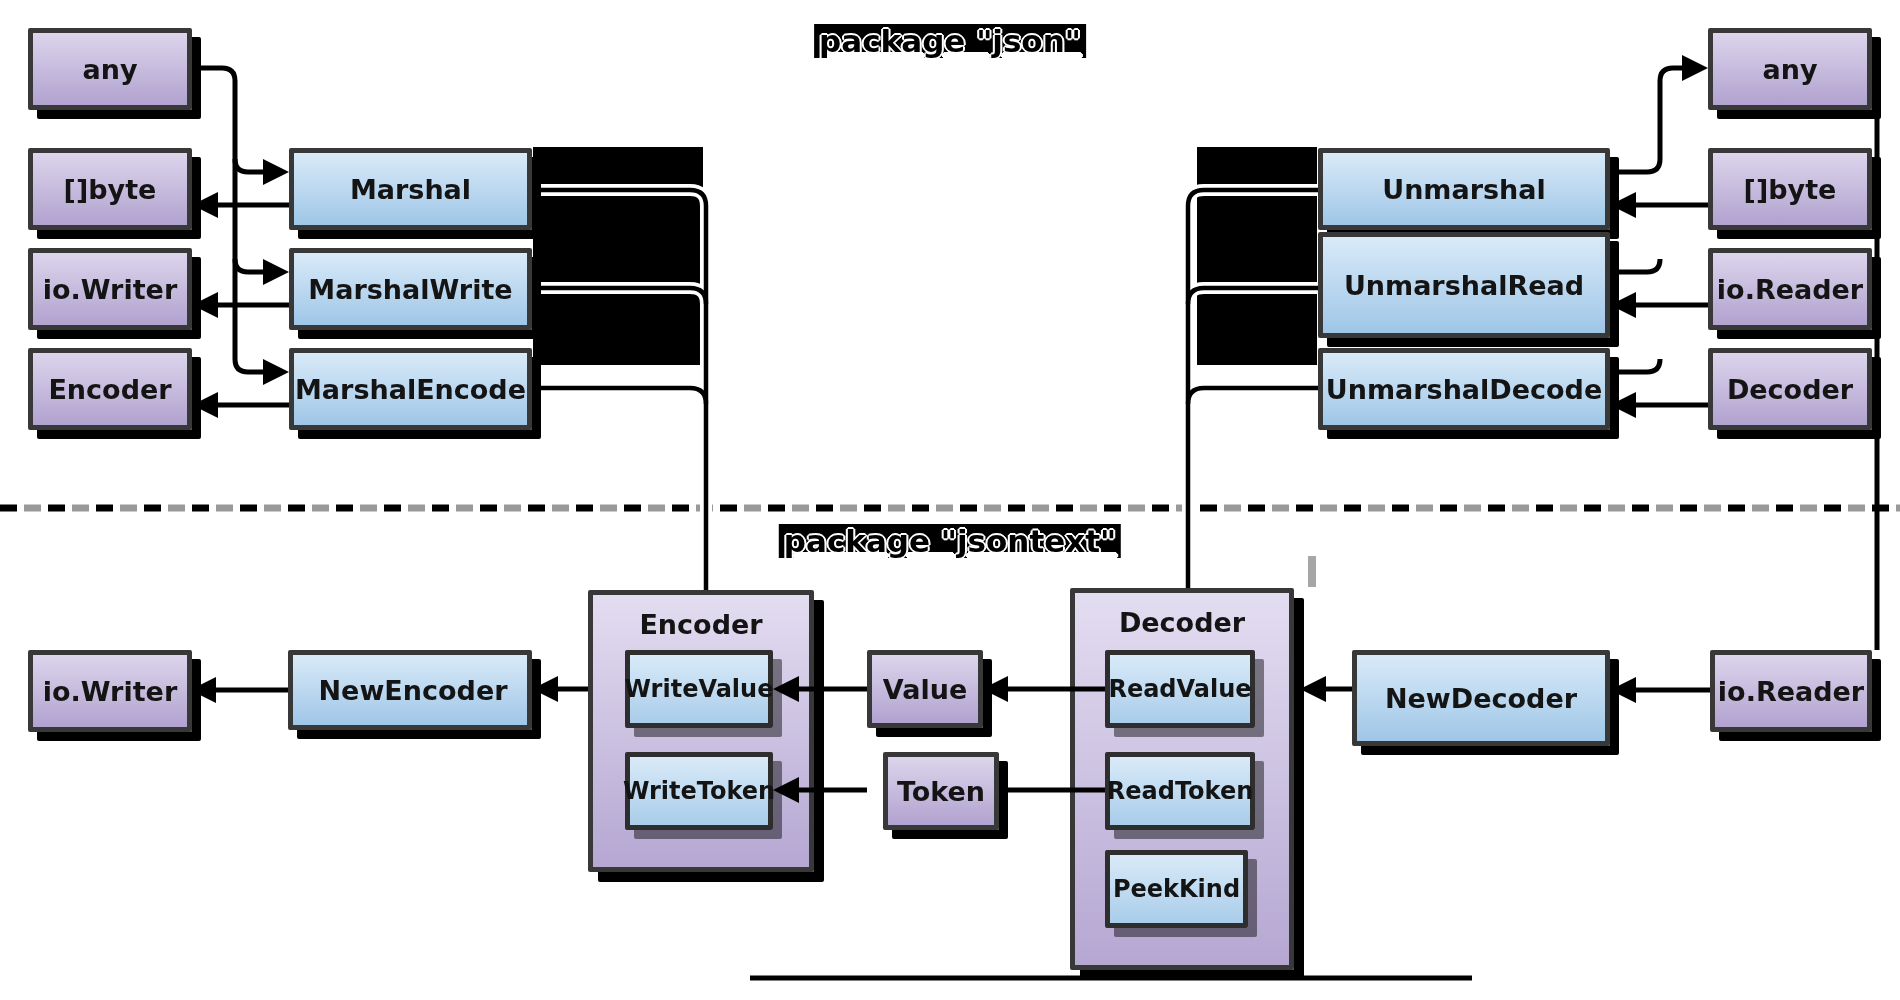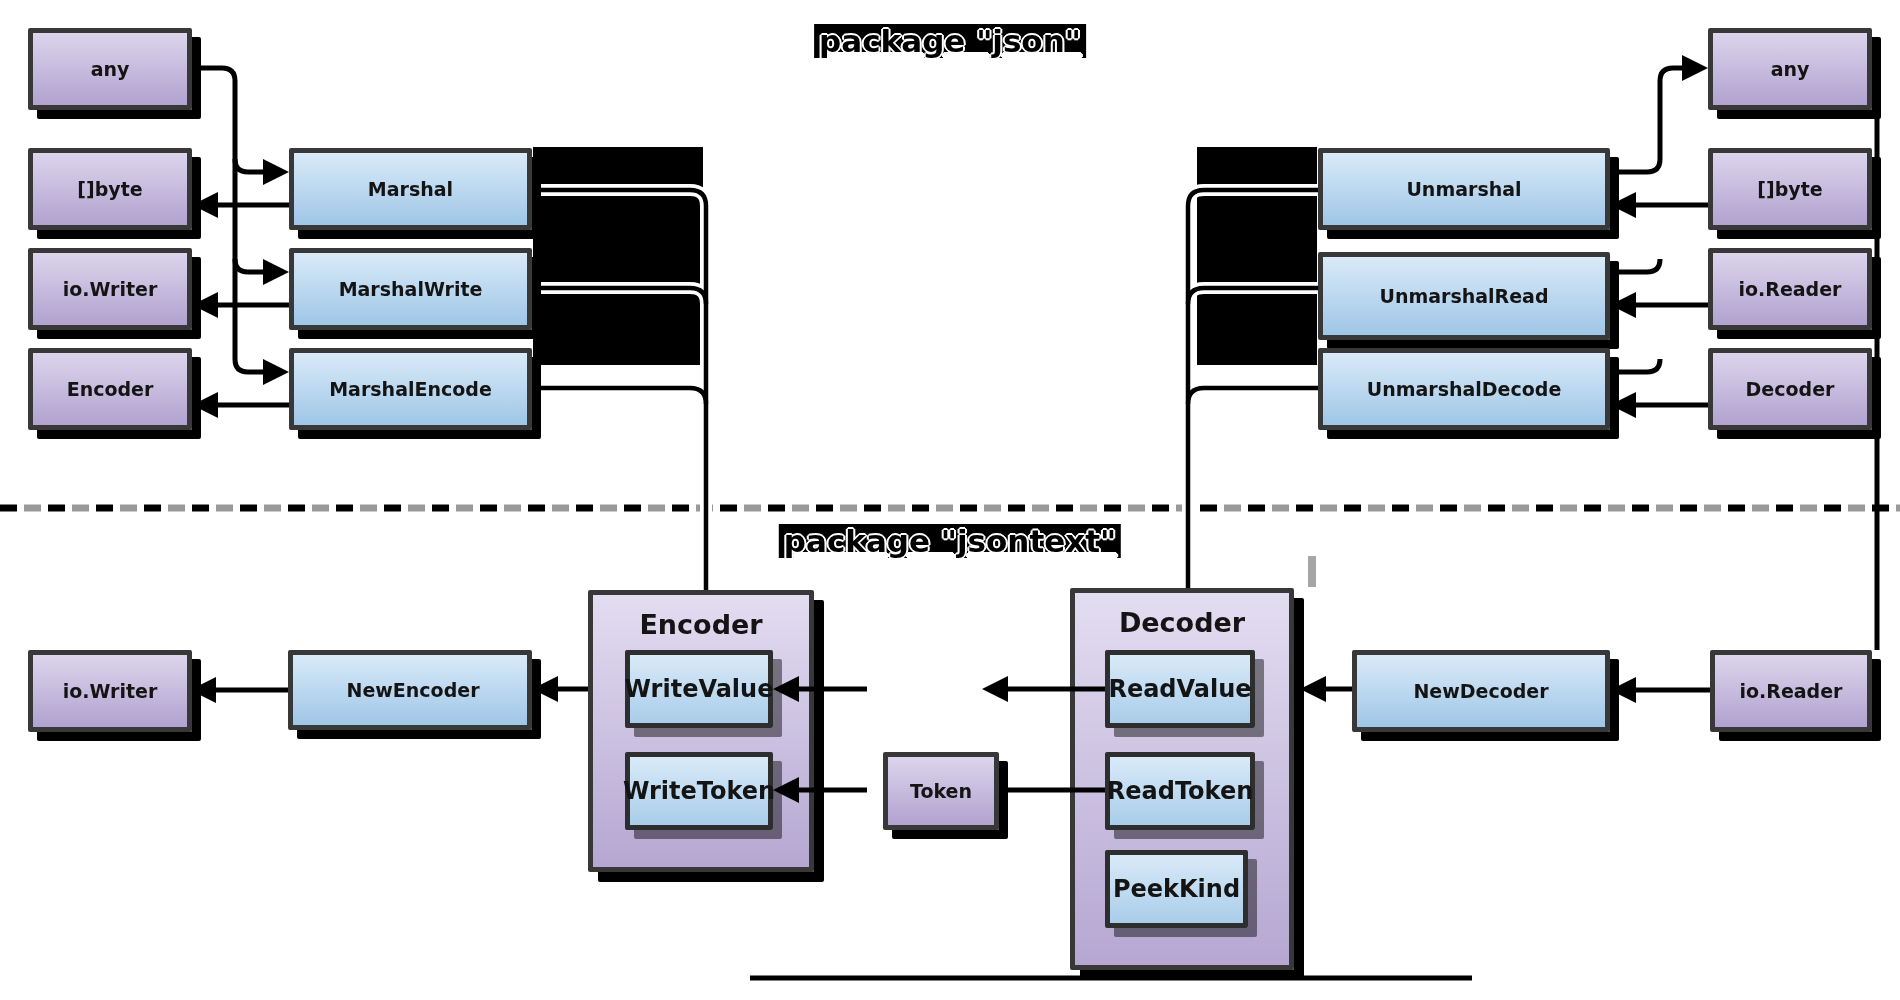--- a/index.html
+++ b/index.html
@@ -3,21 +3,21 @@
 <meta charset="utf-8">
 <style>
   html,body{margin:0;padding:0;background:#fff;}
   #stage{
     position:relative;width:1900px;height:1000px;background:#ffffff;overflow:hidden;
     font-family:"DejaVu Sans","Liberation Sans",sans-serif;
   }
   .box{
     position:absolute;display:flex;align-items:center;justify-content:center;
     border:5px solid #383838;box-sizing:border-box;
-    font-weight:bold;font-size:19px;color:#141414;
+    font-weight:bold;font-size:27px;color:#141414;
     box-shadow:9px 9px 0 #000;border-radius:2px;z-index:30;
   }
   .purple{background:linear-gradient(#dcd5ec,#b1a2cf);}
   .blue{background:linear-gradient(#d9eaf8,#9fc6e7);}
   .container-box{
     position:absolute;border:5px solid #383838;box-sizing:border-box;
     background:linear-gradient(#e3ddf1,#b5a7d2);
     box-shadow:10px 10px 0 #000;z-index:20;border-radius:2px;
   }
   .container-title{
@@ -146,42 +146,43 @@
   <div class="box purple" style="left:28px;top:28px;width:164px;height:82px;">any</div>
   <div class="box purple" style="left:28px;top:148px;width:164px;height:82px;">[]byte</div>
   <div class="box purple" style="left:28px;top:248px;width:164px;height:82px;">io.Writer</div>
   <div class="box purple" style="left:28px;top:348px;width:164px;height:82px;">Encoder</div>
 
   <div class="box blue" style="left:289px;top:248px;width:243px;height:82px;">MarshalWrite</div>
   <div class="box blue" style="left:289px;top:148px;width:243px;height:82px;">Marshal</div>
   <div class="box blue" style="left:289px;top:348px;width:243px;height:82px;">MarshalEncode</div>
 
   <div class="box blue" style="left:1318px;top:148px;width:292px;height:82px;">Unmarshal</div>
-  <div class="box blue" style="left:1318px;top:252px;width:292px;height:88px;">UnmarshalRead</div>
+  <div class="box blue" style="left:1318px;top:232px;width:292px;height:106px;">UnmarshalRead</div>
   <div class="box blue" style="left:1318px;top:348px;width:292px;height:82px;">UnmarshalDecode</div>
 
   <div class="box purple" style="left:1708px;top:28px;width:164px;height:82px;">any</div>
   <div class="box purple" style="left:1708px;top:148px;width:164px;height:82px;">[]byte</div>
   <div class="box purple" style="left:1708px;top:248px;width:164px;height:82px;">io.Reader</div>
   <div class="box purple" style="left:1708px;top:348px;width:164px;height:82px;">Decoder</div>
 
   <div class="box purple" style="left:28px;top:650px;width:164px;height:82px;">io.Writer</div>
   <div class="box blue" style="left:288px;top:650px;width:244px;height:80px;padding-left:6px;">NewEncoder</div>
 
   <div class="container-box" style="left:588px;top:590px;width:226px;height:282px;">
     <div class="container-title">Encoder</div>
   </div>
   <div class="method" style="left:625px;top:650px;width:148px;height:78px;">WriteValue</div>
   <div class="method" style="left:625px;top:752px;width:148px;height:78px;">WriteToken</div>
 
+  <div class="box purple" style="left:867px;top:650px;width:116px;height:78px;">Value</div>
   <div class="box purple" style="left:867px;top:752px;width:116px;height:78px;margin-left:16px;">Token</div>
 
   <div class="container-box" style="left:1070px;top:588px;width:224px;height:382px;">
     <div class="container-title">Decoder</div>
   </div>
   <div class="method" style="left:1105px;top:752px;width:150px;height:78px;">ReadToken</div>
   <div class="method" style="left:1105px;top:650px;width:150px;height:78px;">ReadValue</div>
   <div class="method" style="left:1105px;top:850px;width:143px;height:78px;">PeekKind</div>
 
-  <div class="box blue" style="left:1352px;top:650px;width:258px;height:82px;">NewDecoder</div>
+  <div class="box blue" style="left:1352px;top:650px;width:258px;height:96px;">NewDecoder</div>
   <div class="box purple" style="left:1710px;top:650px;width:162px;height:82px;">io.Reader</div>
 
 </div>
 
 </body></html>

